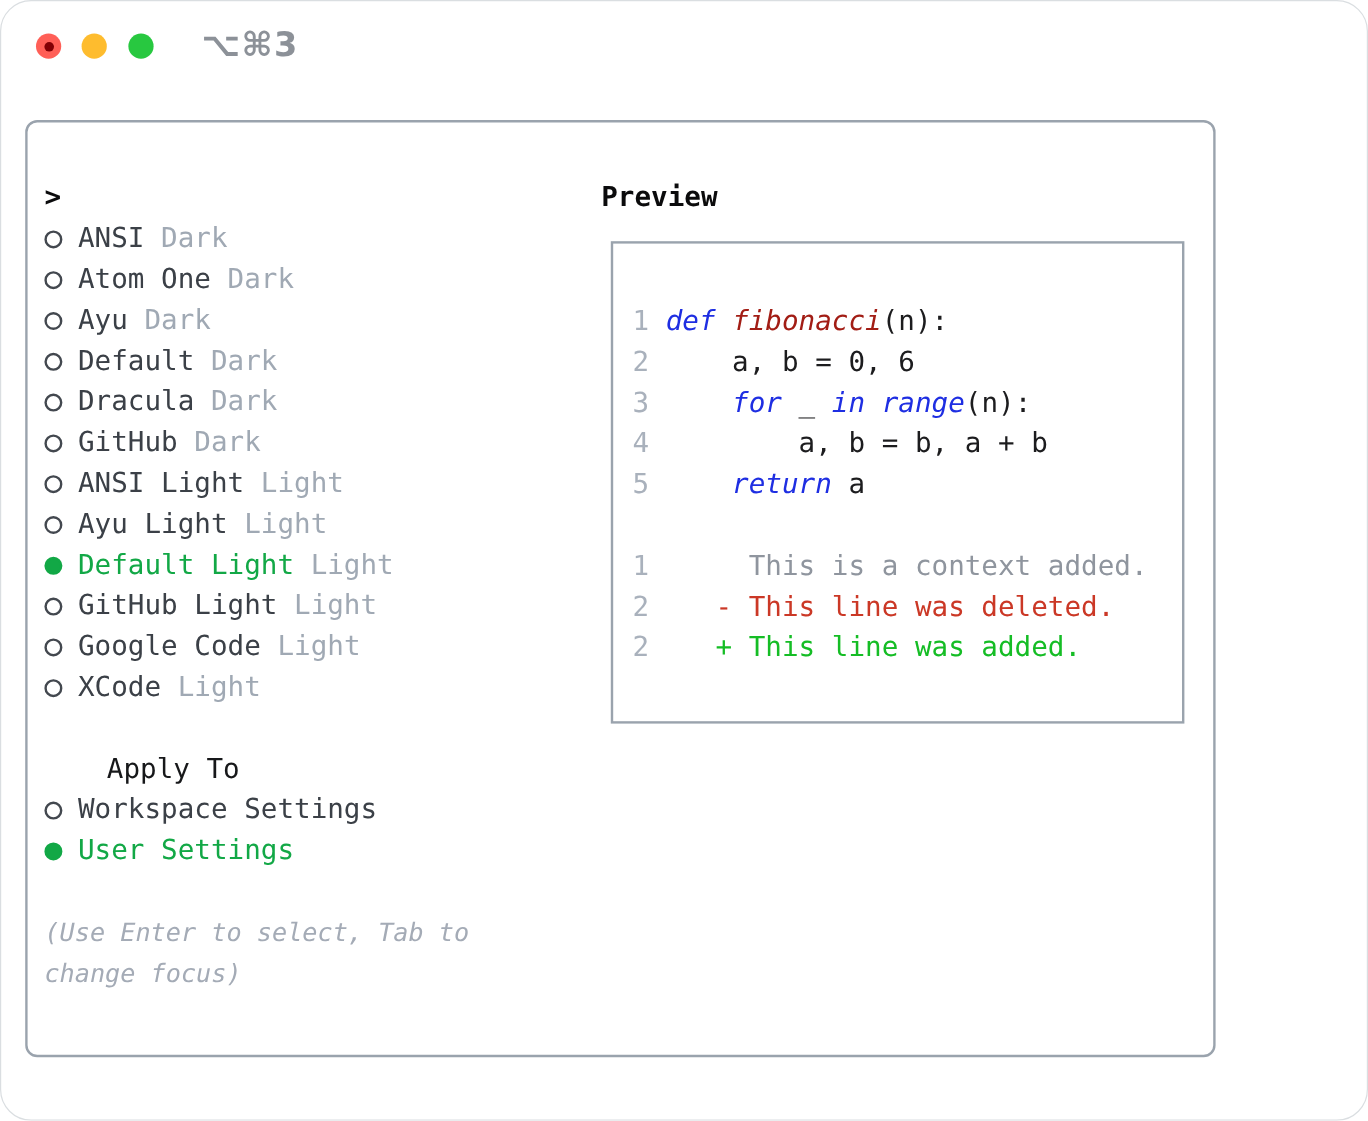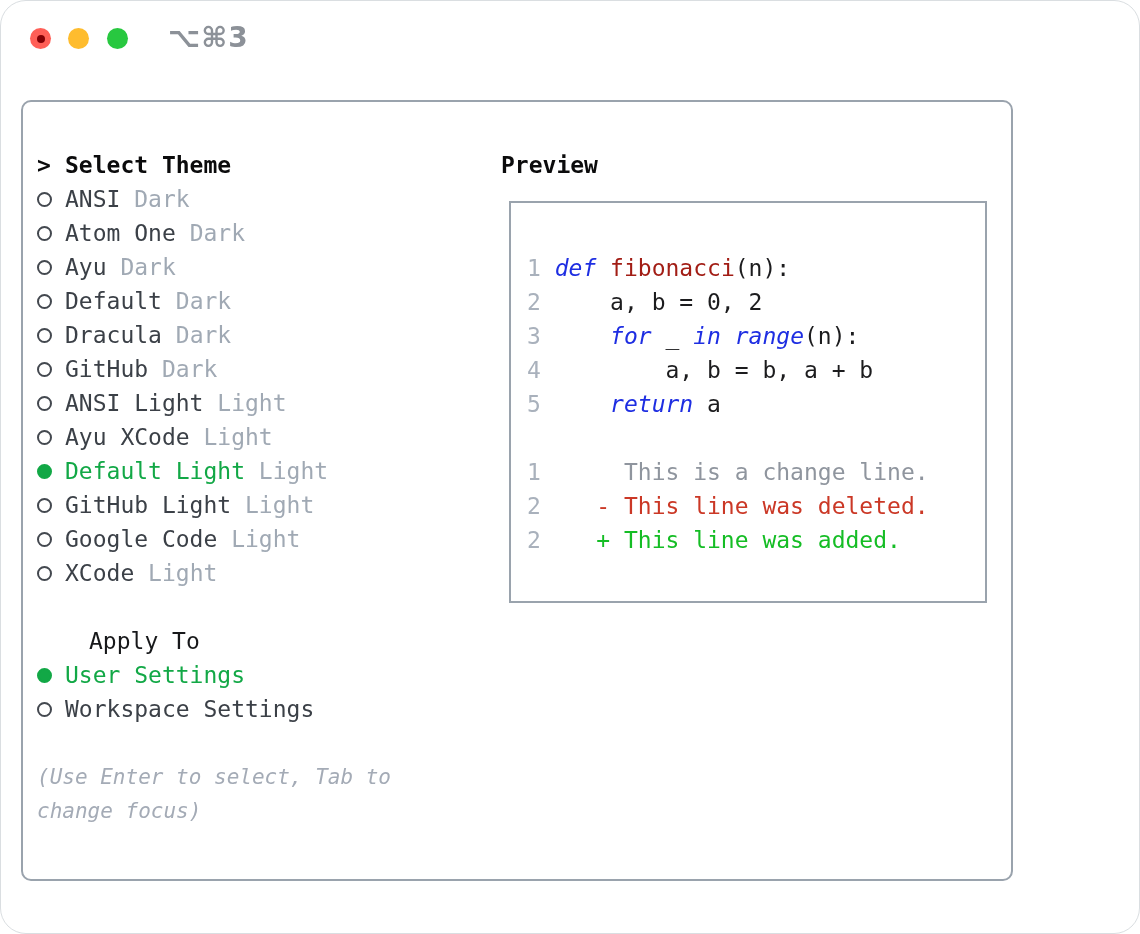--- a/index.html
+++ b/index.html
@@ -39,21 +39,21 @@
 
   
   .preview-head{position:absolute;left:478px;top:46px;height:34px;display:flex;align-items:center;
                 font-size:23px;font-weight:bold;color:var(--heading-text);text-align:center;}
   .pbox{position:absolute;left:486px;top:99px;width:478px;height:402px;box-sizing:border-box;
         border:2px solid var(--panel-border);background:#fff;overflow:hidden;}
   .code{padding:48px 0 0 16px;}
   .cline{height:34px;line-height:34px;font-size:23px;white-space:pre;}
   .seg-lineno{color:var(--line-number);}
   .seg-keyword{color:var(--keyword-blue);font-style:italic;}
-  .seg-function{color:var(--function-red);}
+  .seg-function{color:var(--function-red);font-style:italic;}
   .seg-plain{color:var(--code-text);}
   .seg-context{color:var(--context-gray);}
   .seg-deleted{color:var(--diff-deleted);}
   .seg-added{color:var(--diff-added);}
 </style>
 </head>
 <body>
 
 <div class="screen">
 
@@ -64,65 +64,64 @@
   <div class="light light-zoom"></div>
   <div class="win-title">⌥⌘3</div>
 
   <div class="panel">
 
     <div class="left-col">
       <div class="row">
         <span class="marker">
           <span class="prompt">&gt;</span>
         </span>
-        <span class="heading">Select Theme</span>
       </div>
 
       <div id="theme-list">
           <div class="row option"><span class="marker"><span class="radio"></span></span><span class="name">ANSI</span><span class="variant"> Dark</span></div>
           <div class="row option"><span class="marker"><span class="radio"></span></span><span class="name">Atom One</span><span class="variant"> Dark</span></div>
           <div class="row option"><span class="marker"><span class="radio"></span></span><span class="name">Ayu</span><span class="variant"> Dark</span></div>
           <div class="row option"><span class="marker"><span class="radio"></span></span><span class="name">Default</span><span class="variant"> Dark</span></div>
           <div class="row option"><span class="marker"><span class="radio"></span></span><span class="name">Dracula</span><span class="variant"> Dark</span></div>
           <div class="row option"><span class="marker"><span class="radio"></span></span><span class="name">GitHub</span><span class="variant"> Dark</span></div>
           <div class="row option"><span class="marker"><span class="radio"></span></span><span class="name">ANSI Light</span><span class="variant"> Light</span></div>
-          <div class="row option"><span class="marker"><span class="radio"></span></span><span class="name">Ayu XCode</span><span class="variant"> Light</span></div>
+          <div class="row option"><span class="marker"><span class="radio"></span></span><span class="name">Ayu Light</span><span class="variant"> Light</span></div>
           <div class="row option sel"><span class="marker"><span class="radio sel"></span></span><span class="name">Default Light</span><span class="variant"> Light</span></div>
           <div class="row option"><span class="marker"><span class="radio"></span></span><span class="name">GitHub Light</span><span class="variant"> Light</span></div>
           <div class="row option"><span class="marker"><span class="radio"></span></span><span class="name">Google Code</span><span class="variant"> Light</span></div>
           <div class="row option"><span class="marker"><span class="radio"></span></span><span class="name">XCode</span><span class="variant"> Light</span></div>
         </div>
 
       <div class="row"></div>
 
       <div class="row">
         <span class="marker"></span>
         <span class="subhead">Apply To</span>
       </div>
 
       <div id="apply-list">
+          <div class="row option"><span class="marker"><span class="radio"></span></span><span class="name">Workspace Settings</span></div>
           <div class="row option sel"><span class="marker"><span class="radio sel"></span></span><span class="name">User Settings</span></div>
-          <div class="row option"><span class="marker"><span class="radio"></span></span><span class="name">Workspace Settings</span></div>
         </div>
 
       <div class="row"></div>
 
       <div class="help-line">(Use Enter to select, Tab to</div>
       <div class="help-line">change focus)</div>
     </div>
 
     <div class="preview-head">Preview</div>
     <div class="pbox">
       <div class="code" id="code">
           <div class="cline"><span class="seg-lineno">1 </span><span class="seg-keyword">def</span><span class="seg-plain"> </span><span class="seg-function">fibonacci</span><span class="seg-plain">(n):</span></div>
-          <div class="cline"><span class="seg-lineno">2 </span><span class="seg-plain">    a, b = 0, 2</span></div>
+          <div class="cline"><span class="seg-lineno">2 </span><span class="seg-plain">    a, b = 0, 6</span></div>
           <div class="cline"><span class="seg-lineno">3 </span><span class="seg-plain">    </span><span class="seg-keyword">for</span><span class="seg-plain"> _ </span><span class="seg-keyword">in</span><span class="seg-plain"> </span><span class="seg-keyword">range</span><span class="seg-plain">(n):</span></div>
           <div class="cline"><span class="seg-lineno">4 </span><span class="seg-plain">        a, b = b, a + b</span></div>
           <div class="cline"><span class="seg-lineno">5 </span><span class="seg-plain">    </span><span class="seg-keyword">return</span><span class="seg-plain"> a</span></div>
           <div class="cline"></div>
-          <div class="cline"><span class="seg-lineno">1</span><span class="seg-context">      This is a change line.</span></div>
+          <div class="cline"><span class="seg-lineno">1</span><span class="seg-context">      This is a context added.</span></div>
           <div class="cline"><span class="seg-lineno">2</span><span class="seg-plain">    </span><span class="seg-deleted">- This line was deleted.</span></div>
           <div class="cline"><span class="seg-lineno">2</span><span class="seg-plain">    </span><span class="seg-added">+ This line was added.</span></div>
         </div>
     </div>
 
   </div>
 </div>
 
 </body></html>

